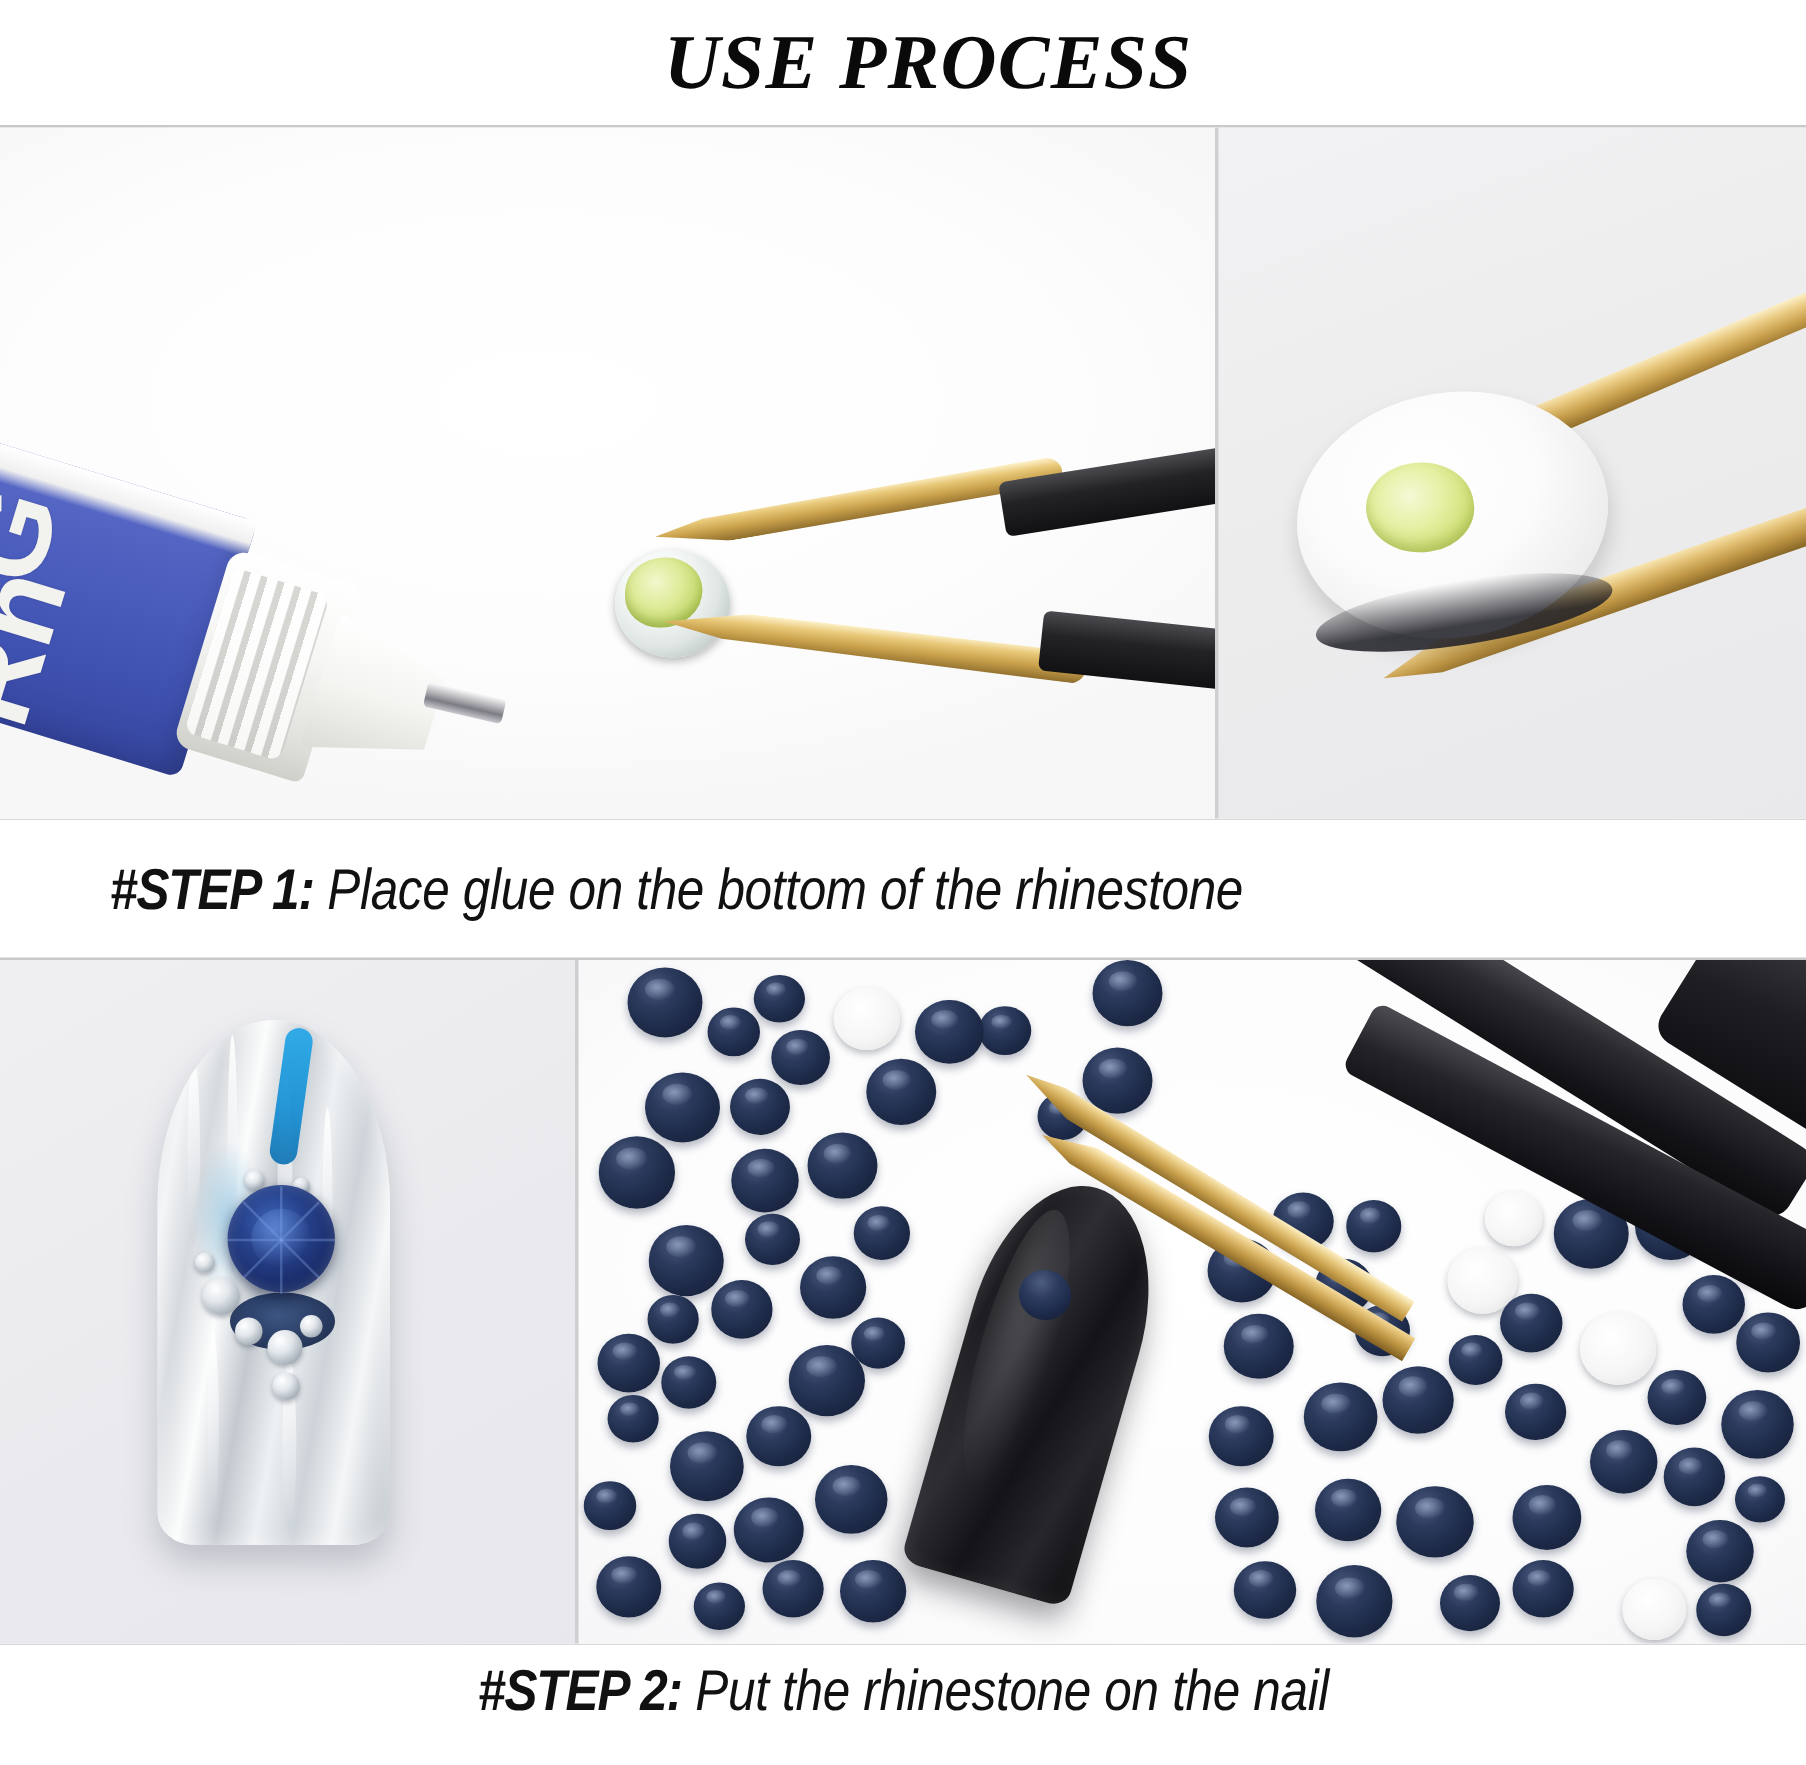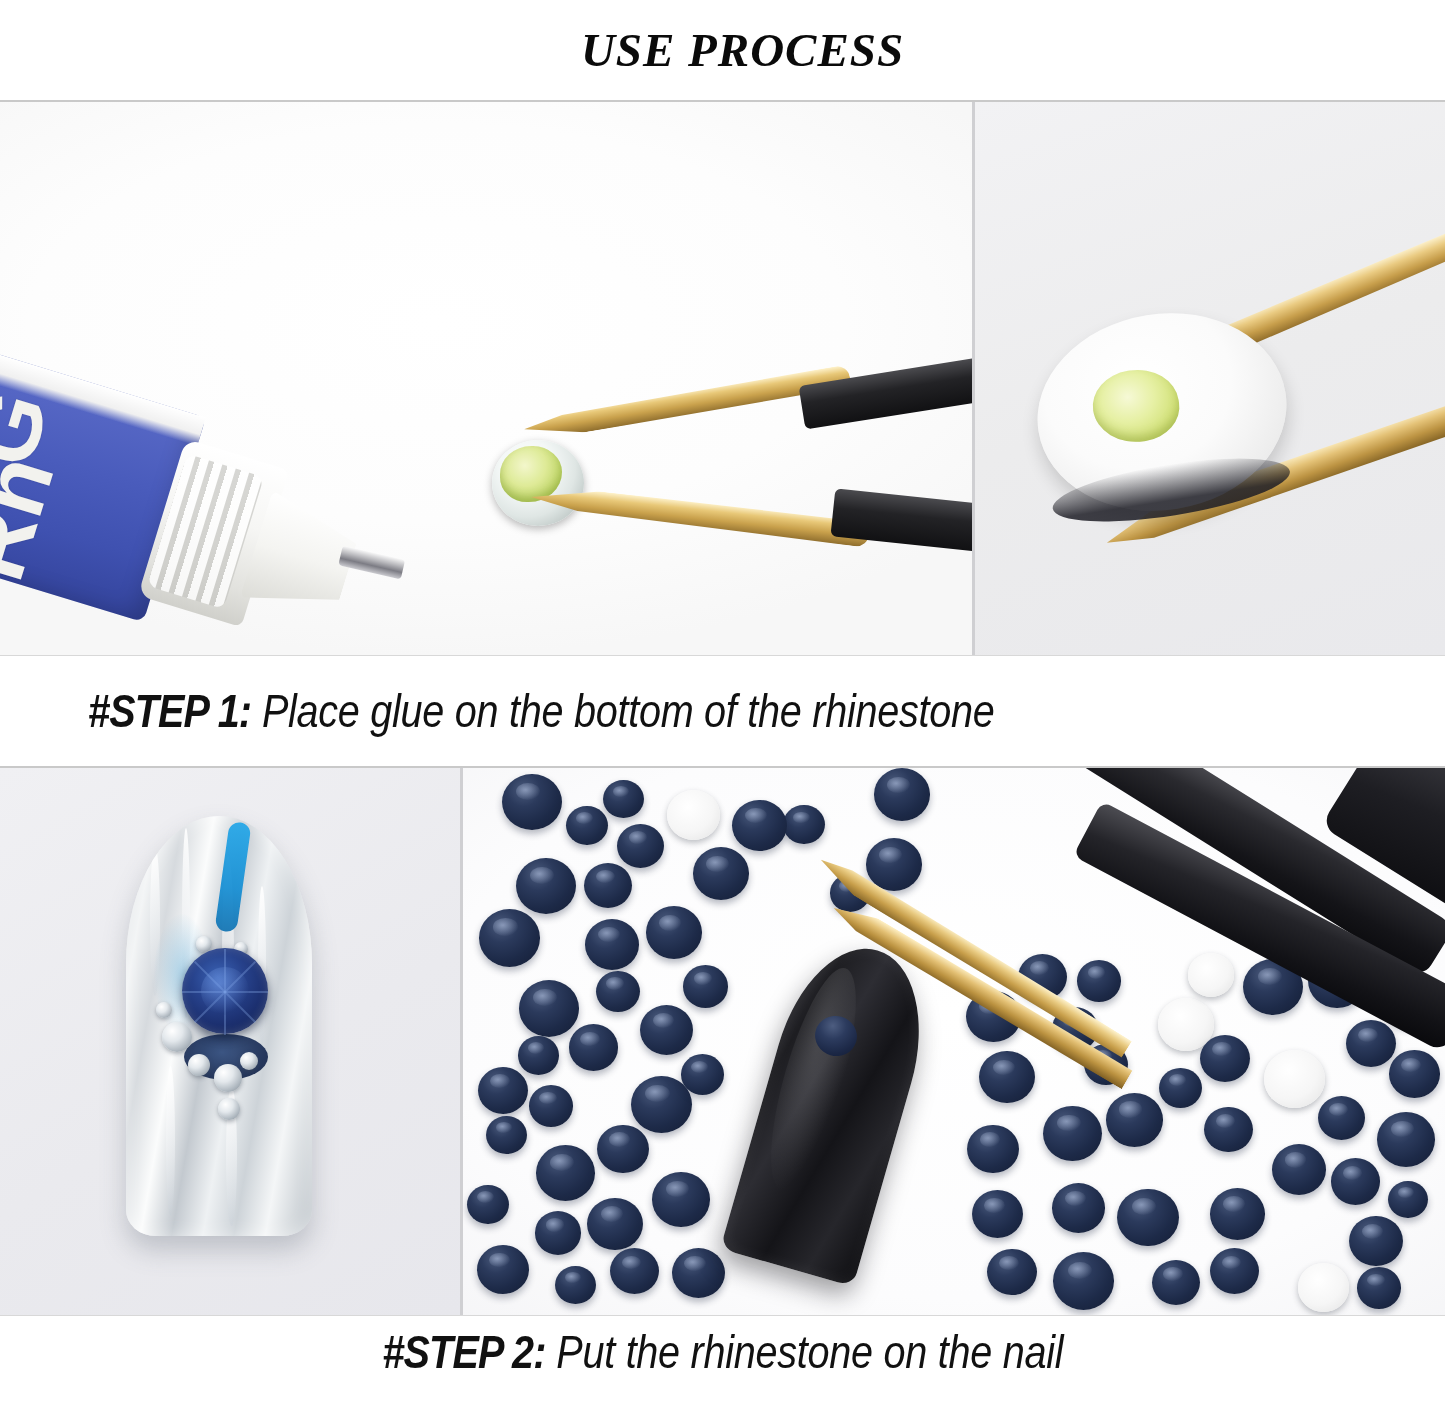--- a/index.html
+++ b/index.html
@@ -21,21 +21,21 @@
     height: 100px;
     display: flex;
     align-items: center;
     justify-content: center;
     background: #ffffff;
   }
   .title-text {
     font-family: "Liberation Serif", "DejaVu Serif", serif;
     font-weight: bold;
     font-style: italic;
-    font-size: 47px;
+    font-size: 62px;
     letter-spacing: 1px;
     color: #0a0a0a;
     white-space: nowrap;
     line-height: 1;
     margin-left: 40px;
   }
 
   
   .photo-row {
     position: relative;

